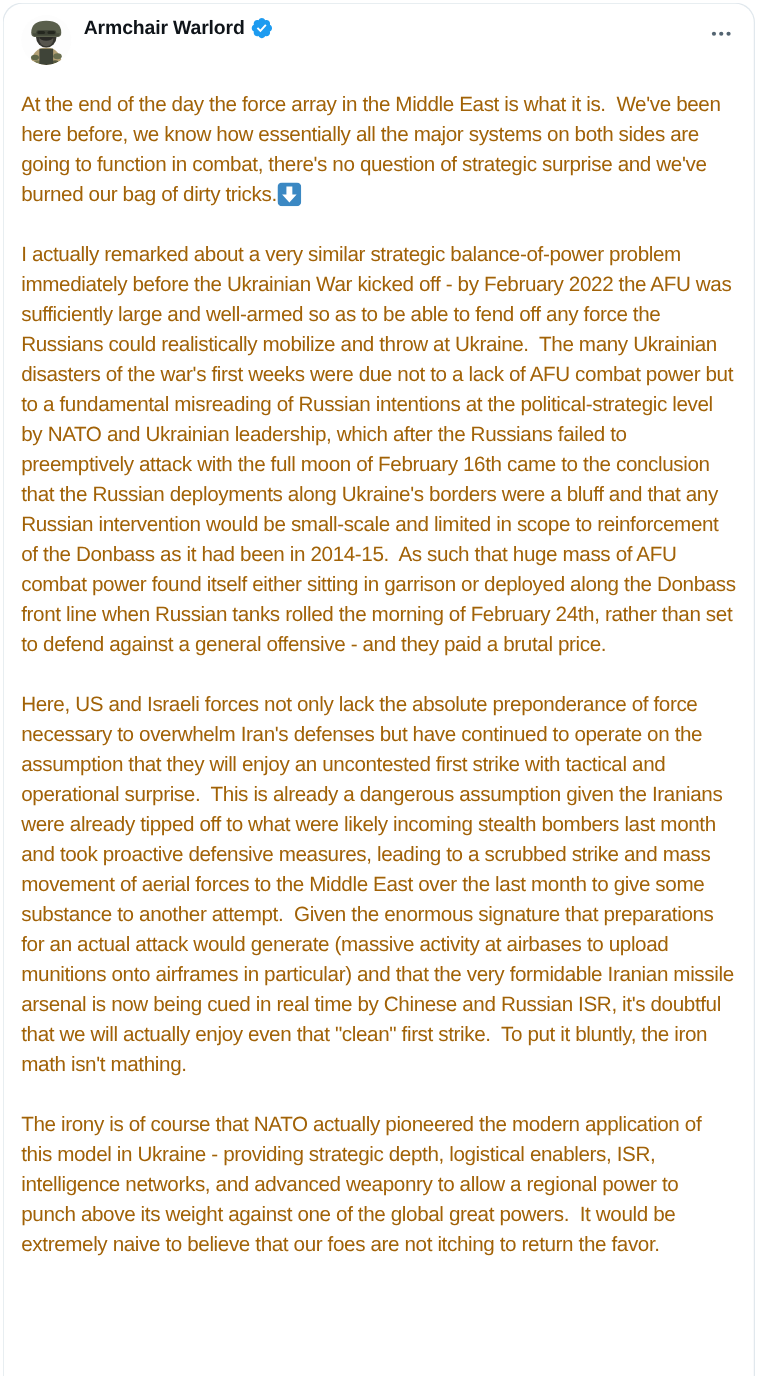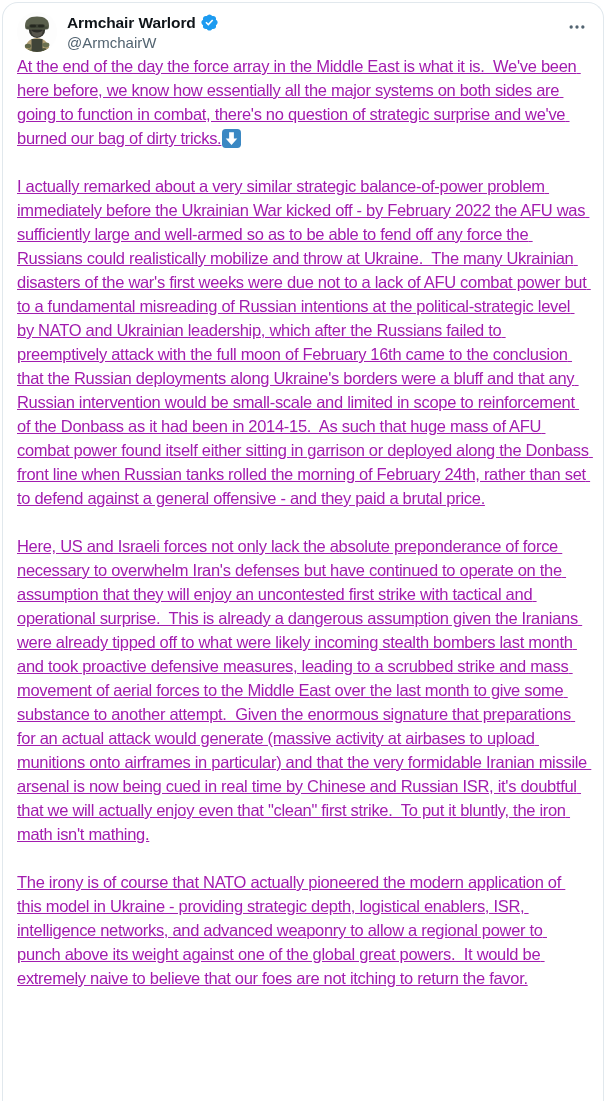--- a/index.html
+++ b/index.html
@@ -70,26 +70,25 @@
   }
   .more-button {
     margin-left: auto;
     padding: 2px;
     margin-top: 3px;
     cursor: pointer;
     border-radius: 50%;
   }
   .more-button svg { width: 20px; height: 20px; display: block; }
   .tweet-body {
-    margin-top: 2px;
+    margin-top: 20px;
     font-size: 16.5px;
     line-height: 24px;
     letter-spacing: -0.3px;
-    color: #a21caf;
-    text-decoration: underline;
+    color: #a16207;
   }
   .tweet-body p {
     margin: 0 0 24px 0;
     white-space: pre-wrap;
   }
   .emoji-down-arrow {
     display: inline-block;
     width: 19px;
     height: 19px;
     vertical-align: -4px;
@@ -140,21 +139,20 @@
 
     <div class="name-block">
       <div class="name-row">
         <span class="display-name">Armchair Warlord</span>
         <span class="verified-badge">
           <svg viewBox="0 0 24 24" xmlns="http://www.w3.org/2000/svg">
             <path fill="#1d9bf0" d="M22.25 12c0-1.43-.88-2.67-2.19-3.34.46-1.39.2-2.9-.81-3.91s-2.52-1.27-3.91-.81c-.66-1.31-1.91-2.19-3.34-2.19s-2.67.88-3.33 2.19c-1.4-.46-2.91-.2-3.92.81s-1.26 2.52-.8 3.91c-1.31.67-2.2 1.91-2.2 3.34s.89 2.67 2.2 3.34c-.46 1.39-.21 2.9.8 3.91s2.52 1.26 3.91.81c.67 1.31 1.91 2.19 3.34 2.19s2.68-.88 3.34-2.19c1.39.45 2.9.2 3.91-.81s1.27-2.52.81-3.91c1.31-.67 2.19-1.91 2.19-3.34zm-11.71 4.2L6.8 12.46l1.41-1.42 2.26 2.26 4.8-5.23 1.47 1.36-6.2 6.77z"></path>
           </svg>
         </span>
       </div>
-      <div class="handle">@ArmchairW</div>
     </div>
 
     <div class="more-button">
       <span>
         <svg viewBox="0 0 24 24" xmlns="http://www.w3.org/2000/svg">
           <circle cx="5" cy="12" r="2" fill="#536471"></circle>
           <circle cx="12" cy="12" r="2" fill="#536471"></circle>
           <circle cx="19" cy="12" r="2" fill="#536471"></circle>
         </svg>
       </span>

